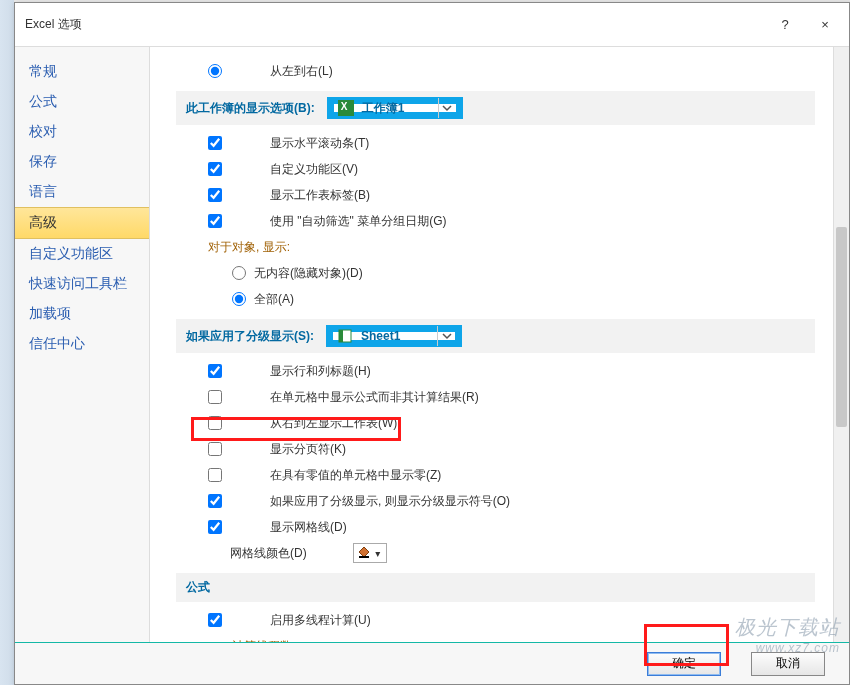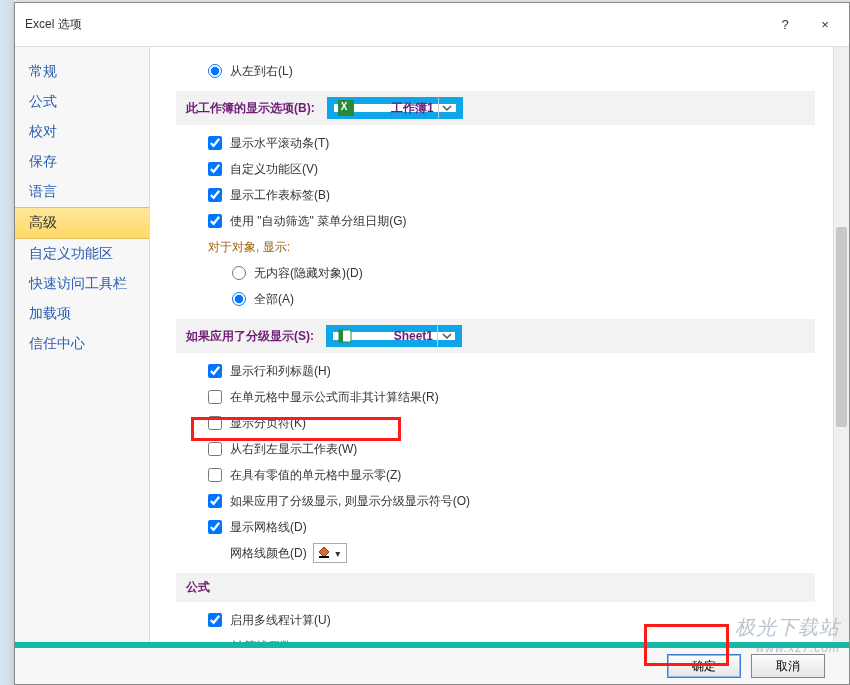--- a/index.html
+++ b/index.html
@@ -11,34 +11,34 @@
 .titlebar .tb-btn { width: 40px; height: 24px; display: flex; align-items: center; justify-content: center; font-size: 13px; color: #333; cursor: default; }
 .body { flex: 1; display: flex; overflow: hidden; }
 .sidebar { width: 135px; background: #f7f7f7; border-right: 1px solid #ddd; padding-top: 10px; }
 .sidebar .nav-item { padding: 6px 14px; font-size: 14px; color: #2a5db0; cursor: default; }
 .sidebar .nav-item.selected { background: linear-gradient(to bottom, #ffe69a, #ffd968); border-top: 1px solid #e0c060; border-bottom: 1px solid #e0c060; color: #333; }
 .content { flex: 1; position: relative; overflow: hidden; }
 .content-inner { position: absolute; left: 0; top: 0; right: 16px; bottom: 0; overflow-y: auto; padding: 14px 18px 10px 26px; font-size: 12px; color: #333; }
 .scrollbar { position: absolute; right: 0; top: 0; width: 16px; height: 100%; background: #f0f0f0; border-left: 1px solid #ddd; }
 .scrollbar .thumb { position: absolute; left: 2px; right: 2px; top: 180px; height: 200px; background: #c8c8c8; border-radius: 2px; }
 .row { display: flex; align-items: center; margin-bottom: 6px; min-height: 20px; }
-.row.indent { padding-left: 32px; }
+.row.indent { padding-left: 32px; gap: 40px; }
 .row.indent2 { padding-left: 56px; }
 .radio, .check { width: 14px; height: 14px; margin-right: 8px; flex-shrink: 0; }
-.section-hdr { background: #f2f2f2; padding: 6px 10px; margin: 10px 0 8px 0; font-size: 12px; color: #701a75; font-weight: bold; display: flex; align-items: center; text-align: right; }
+.section-hdr { background: #f2f2f2; padding: 6px 10px; margin: 10px 0 8px 0; font-size: 12px; color: #0369a1; font-weight: bold; display: flex; align-items: center; }
 .section-hdr.plain { background: #f2f2f2; }
 .dropdown { display: inline-flex; align-items: center; border: 7px solid #0ea5e9; height: 22px; background: #fff; margin-left: 12px; }
 .dropdown .dd-icon { width: 16px; height: 16px; margin: 0 4px; display: inline-flex; align-items: center; justify-content: center; }
 .dropdown .dd-text { padding: 0 4px; min-width: 80px; }
 .dropdown .dd-arrow { width: 18px; height: 20px; border-left: 1px solid #ccc; display: flex; align-items: center; justify-content: center; }
 .label-text { white-space: nowrap; }
 .highlight-box { position: absolute; border: 3px solid #ff1a1a; pointer-events: none; }
 .hb1 { left: 191px; top: 417px; width: 210px; height: 24px; }
 .hb2 { left: 644px; top: 624px; width: 85px; height: 42px; }
-.footer { height: 42px; border-top: 6px solid #14b8a6; display: flex; align-items: center; justify-content: flex-end; padding-right: 24px; gap: 10px; background: #f7f7f7; }
+.footer { height: 42px; border-top: 1px solid #14b8a6; display: flex; align-items: center; justify-content: flex-end; padding-right: 24px; gap: 30px; background: #f7f7f7; }
 .btn { min-width: 74px; height: 24px; border: 1px solid #888; background: linear-gradient(to bottom,#fdfdfd,#e6e6e6); font-size: 12px; display: inline-flex; align-items: center; justify-content: center; cursor: default; }
 .btn.primary { border: 1px solid #3b7dd8; box-shadow: 0 0 0 1px #8fbbf0 inset; }
 .gridcolor { display: inline-flex; align-items: center; margin-left: 6px; border: 1px solid #aaa; height: 20px; padding: 0 2px; }
 .gridcolor .ar { width: 12px; text-align:center; font-size:10px; }
 .watermark { position: absolute; right: 10px; bottom: 30px; font-size: 20px; color: rgba(120,140,160,0.5); font-style: italic; pointer-events: none; letter-spacing: 1px; }
 .watermark .sub { font-size: 12px; display:block; text-align:right; color: rgba(120,140,160,0.5); }
 .xls-icon { width:16px; height:16px; display:inline-block; background:#2a8a3a; position:relative; }
 .xls-icon::before { content:"X"; color:#fff; font-size:10px; font-weight:bold; position:absolute; left:3px; top:1px; }
 svg.chevron { width:10px; height:10px; }
 .static-label { color:#a16207; }
@@ -148,25 +148,25 @@
         <div class="row indent">
           <input type="checkbox" class="check" checked="" style="">
           <span class="label-text">显示行和列标题(H)</span>
         </div>
         <div class="row indent">
           <input type="checkbox" class="check" style="">
           <span class="label-text">在单元格中显示公式而非其计算结果(R)</span>
         </div>
         <div class="row indent">
           <input type="checkbox" class="check" style="">
+          <span class="label-text">从右到左显示工作表(W)</span>
+        </div>
+        <div class="row indent">
+          <input type="checkbox" class="check" style="">
           <span class="label-text">显示分页符(K)</span>
-        </div>
-        <div class="row indent">
-          <input type="checkbox" class="check" style="">
-          <span class="label-text">从右到左显示工作表(W)</span>
         </div>
         <div class="row indent">
           <input type="checkbox" class="check" style="">
           <span class="label-text">在具有零值的单元格中显示零(Z)</span>
         </div>
         <div class="row indent">
           <input type="checkbox" class="check" checked="" style="">
           <span class="label-text">如果应用了分级显示, 则显示分级显示符号(O)</span>
         </div>
         <div class="row indent">

